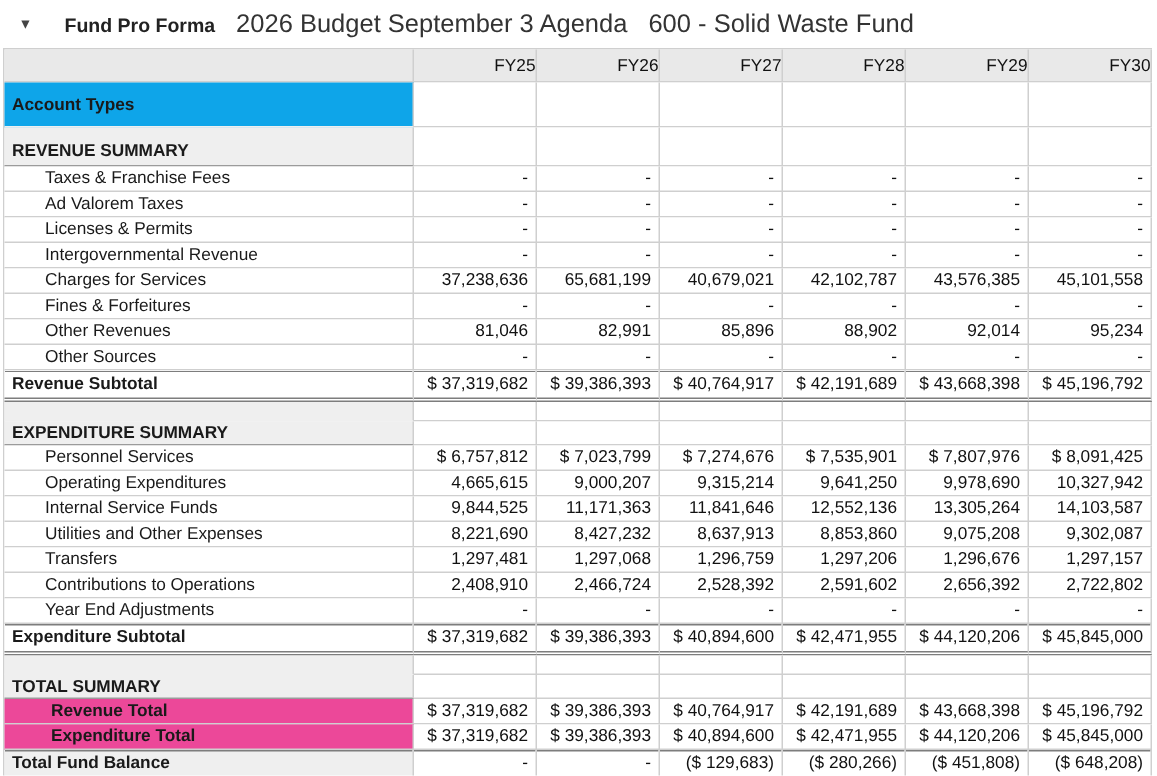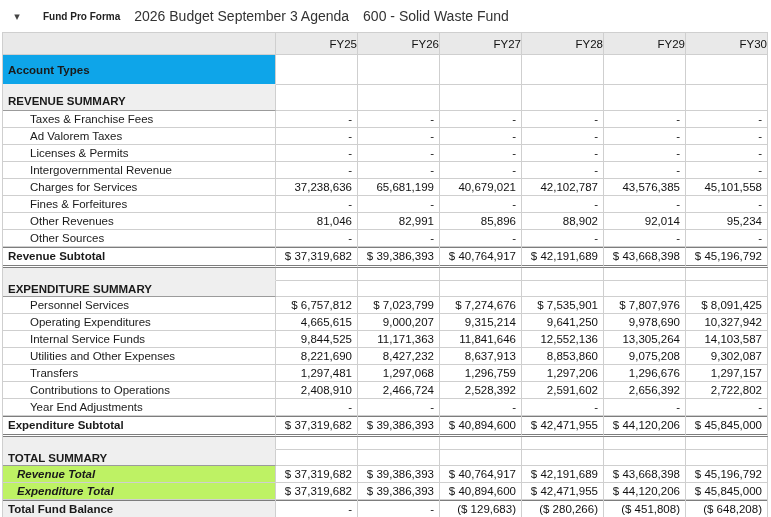--- a/index.html
+++ b/index.html
@@ -11,22 +11,22 @@
   }
   
   .titlebar {
     height: 32px; display: flex; align-items: center;
     padding-left: 9px; column-gap: 14px; background: #ffffff;
   }
   .collapse-caret {
     width: 16px; text-align: center; font-size: 11px; color: #444;
     cursor: pointer; line-height: 1;
   }
-  .doc-title { font-size: 10px; font-weight: bold; color: #222; margin-left: 4px; }
-  .doc-sub { font-size: 14px; color: #333; }
+  .doc-title { font-size: 13px; font-weight: bold; color: #222; margin-left: 4px; }
+  .doc-sub { font-size: 17px; color: #333; }
   
   table.proforma {
     border-collapse: separate; border-spacing: 0;
     margin-left: 2px; table-layout: fixed; width: 765px;
     border-top: 1px solid #cfcfcf; border-left: 1px solid #cfcfcf;
     font-size: 11.5px;
   }
   th, td {
     border-right: 1px solid #cfcfcf; border-bottom: 1px solid #cfcfcf;
     overflow: hidden; white-space: nowrap; vertical-align: middle;
@@ -45,21 +45,21 @@
   tr.section-lg td.val { padding-bottom: 3px; }
   tr.detail    td { height: 17px; }
   tr.detail    td.lab { padding-left: 27px; }
   tr.blank     td { height: 13px; }
   tr.blank     td.lab { background: #efefef; border-bottom-color: #efefef; }
   tr.section   td { height: 16px; }
   tr.section   td.lab { font-weight: bold; background: #efefef; border-bottom-color: #9b9b9b; }
   tr.subtotal  td { height: 21px; border-bottom: 3px double #7d7d7d; box-shadow: inset 0 1px 0 #7d7d7d; margin-left: 34px; }
   tr.subtotal  td.lab { font-weight: bold; }
   tr.total     td { height: 17px; }
-  tr.total     td.lab { font-weight: bold; padding-left: 14px; background: #bef264; font-style: italic; }
+  tr.total     td.lab { font-weight: bold; padding-left: 31px; background: #ec4899; }
   tr.balance   td { height: 21px; border-bottom: 3px double #7d7d7d; box-shadow: inset 0 1px 0 #7d7d7d; }
   tr.balance   td.lab { font-weight: bold; background: #efefef; }
 </style>
 </head>
 <body>
 
 <div class="titlebar">
   <span class="collapse-caret">▾</span>
   <span class="doc-title">Fund Pro Forma</span>
   <span class="doc-sub">2026 Budget September 3 Agenda</span>

